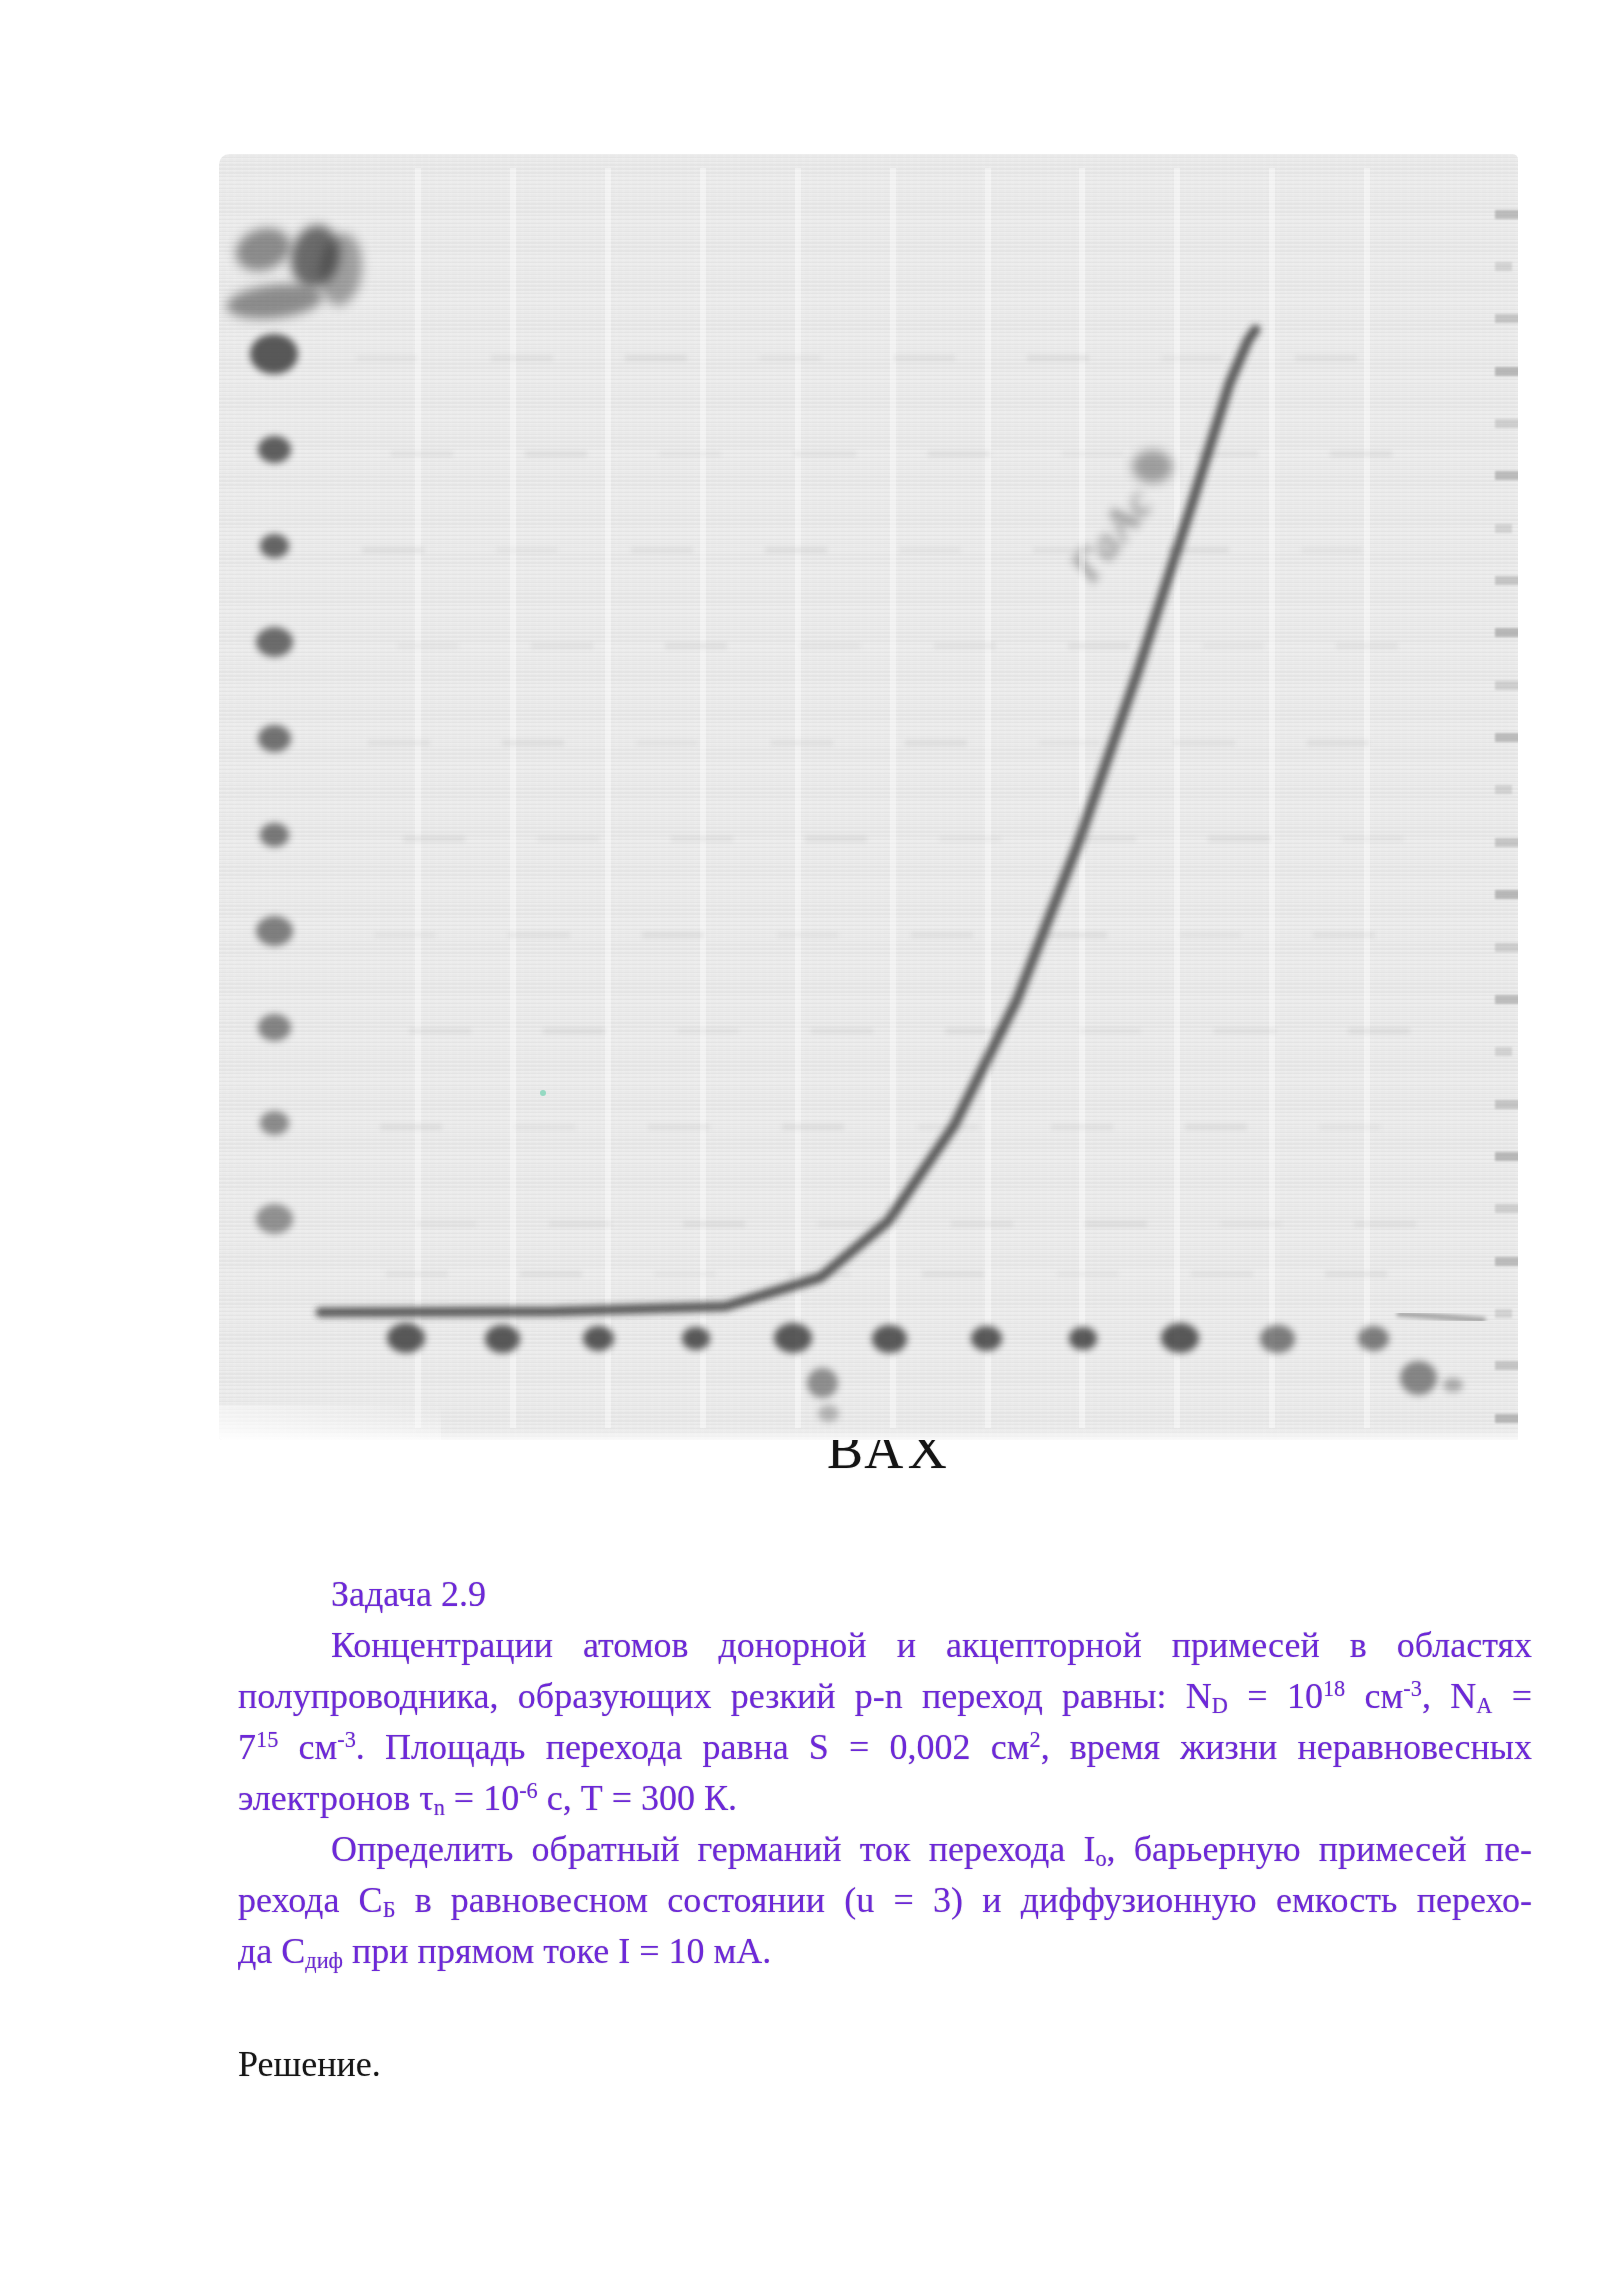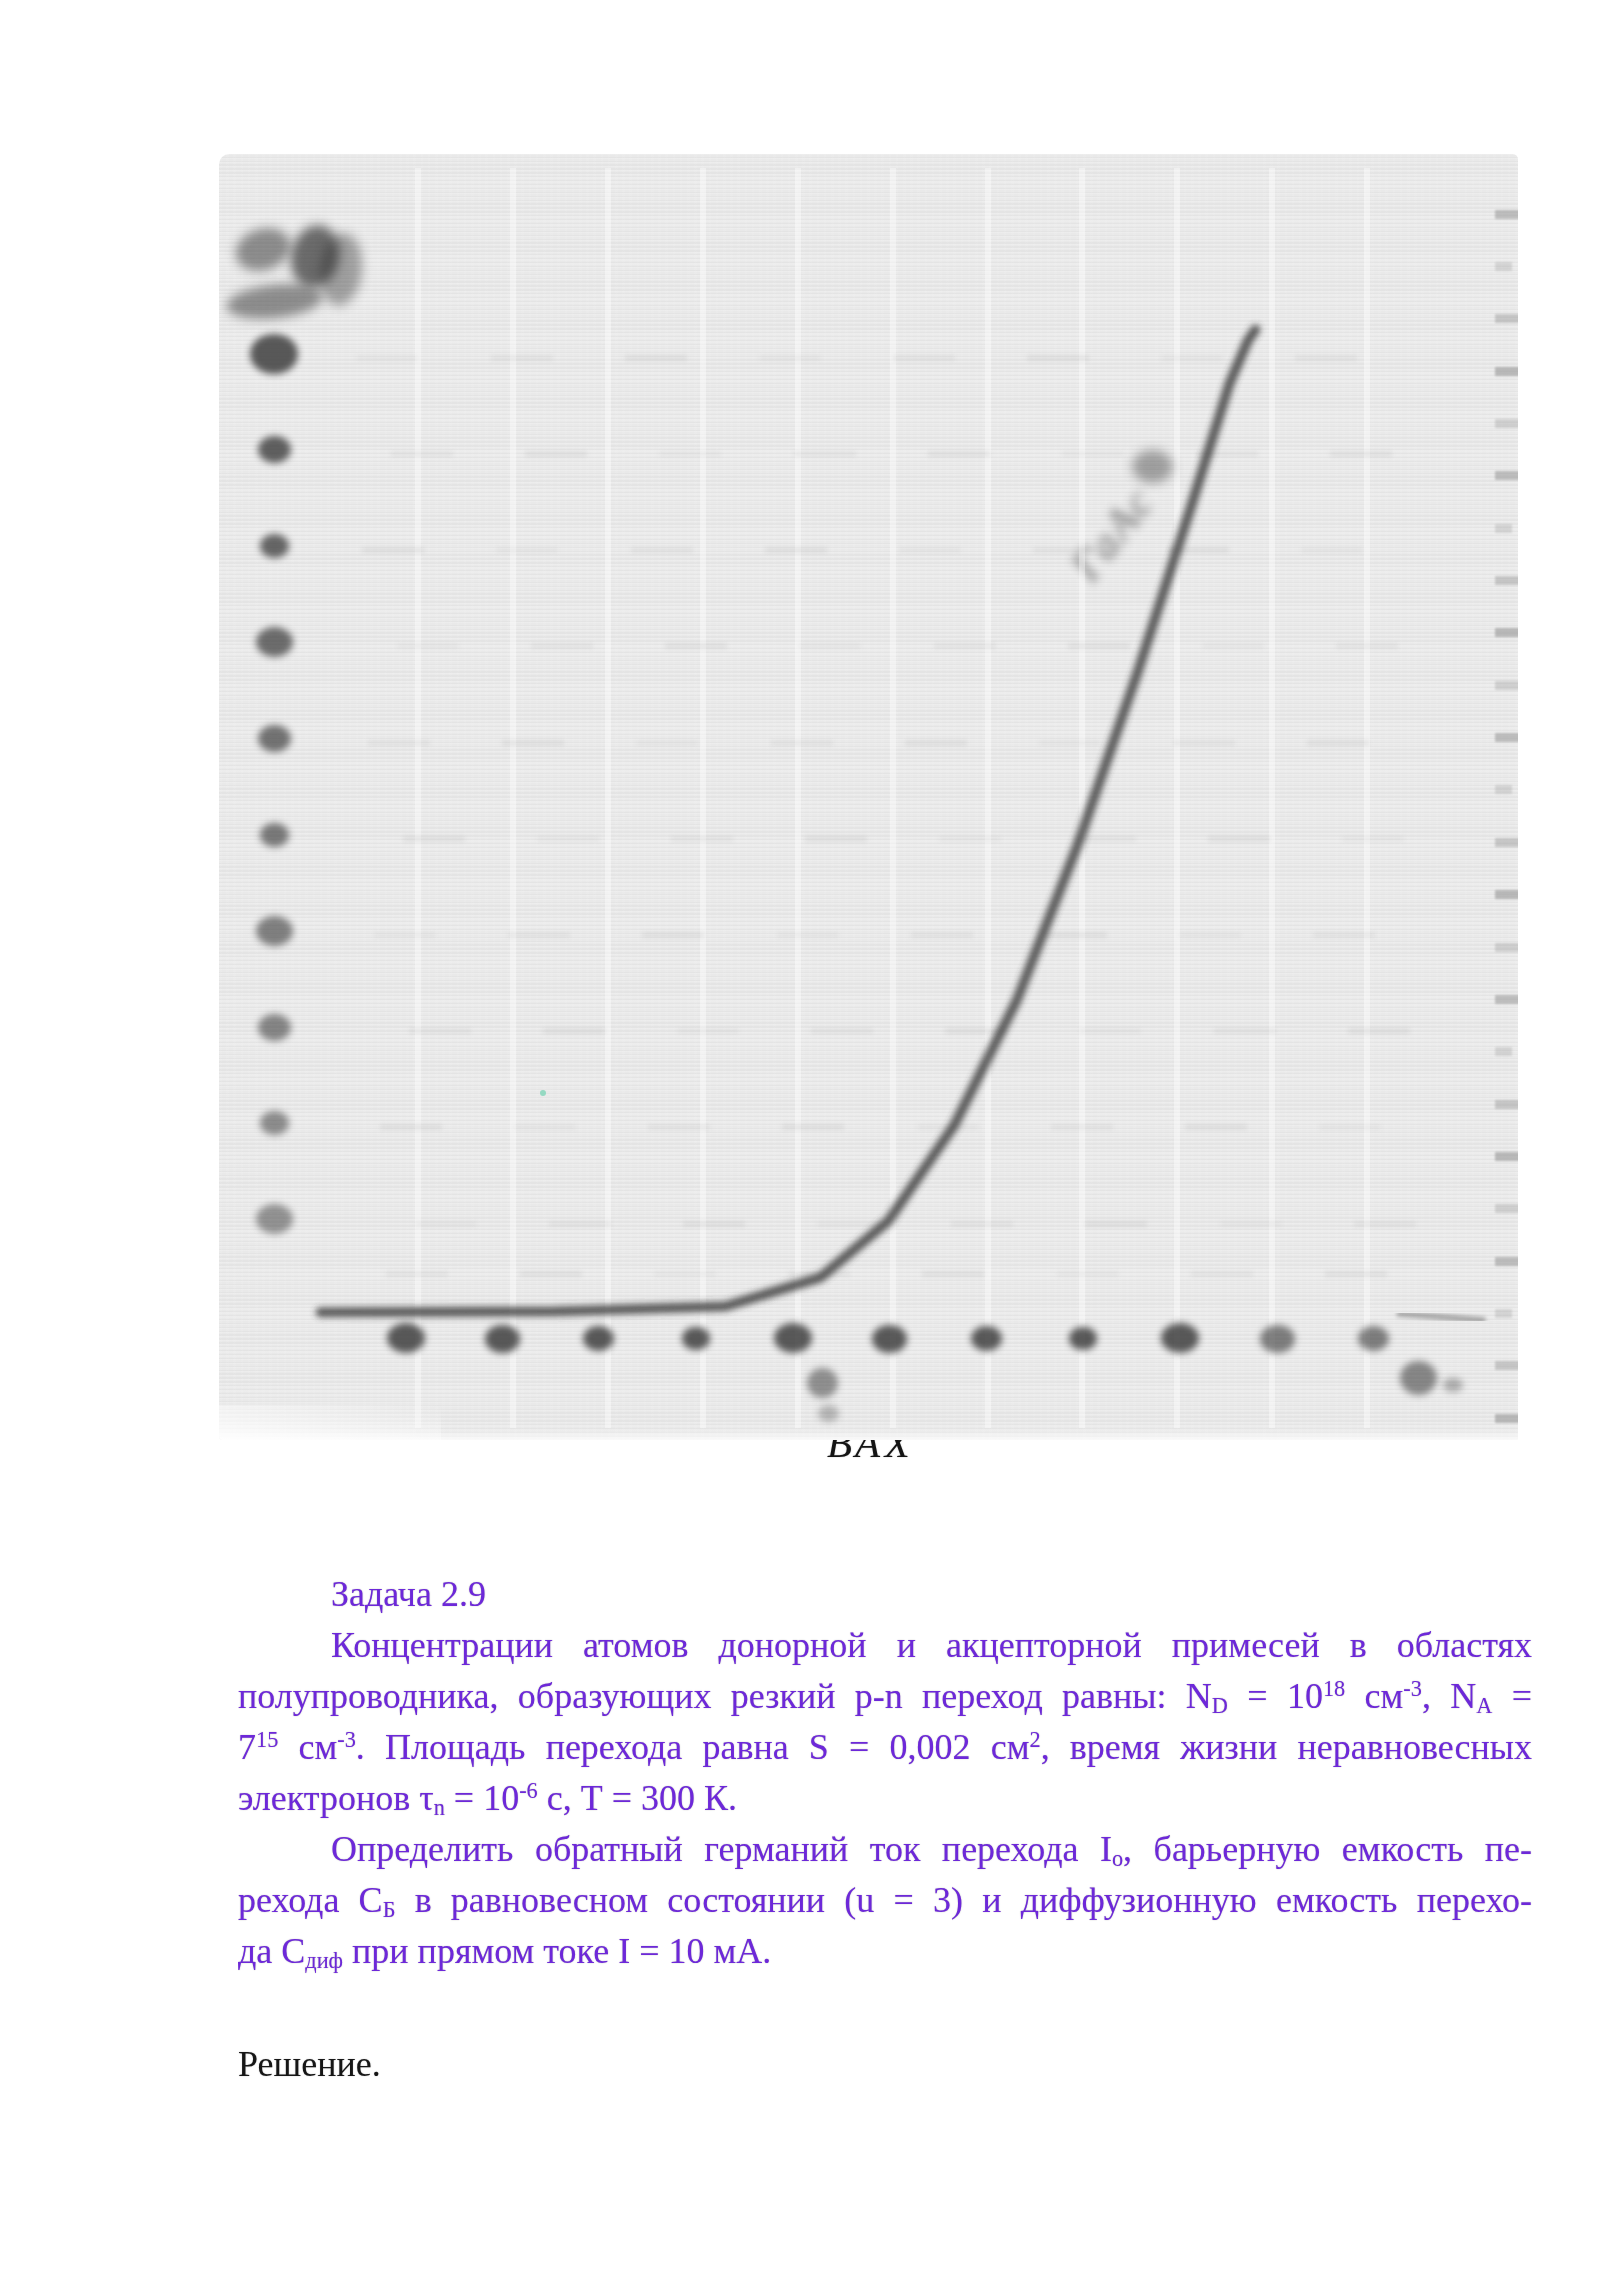--- a/index.html
+++ b/index.html
@@ -43,23 +43,22 @@
     position:absolute;left:789px;top:281px;width:209px;height:196px;
     transform:rotate(-52deg);
     font-style:italic;font-size:44px;letter-spacing:3.3px;color:#4c4c4c;
     filter:blur(4.6px);opacity:.8;
     display:flex;align-items:center;justify-content:center;
   }
 
   
   .fig-caption{
     position:absolute;left:827px;top:1419px;z-index:1;
-    font-size:41px;letter-spacing:4.6px;color:#141414;
+    font-size:54px;letter-spacing:4.6px;color:#141414;
     text-shadow:0 0 1.3px rgba(0,0,0,.35);
-    font-style:italic;
   }
 
   
   .textblock{
     position:absolute;left:238px;top:1569px;width:1294px;z-index:3;
     font-size:36px;color:#6d28d9;
     text-shadow:0 0 1.3px rgba(10,10,10,.30);
   }
   .line{height:51px;line-height:51px;overflow:hidden;white-space:nowrap;}
   .line.wrap{white-space:normal;}
@@ -261,21 +260,21 @@
 
   <div class="textblock">
     <div class="line indent">
       <span>Задача 2.9</span>
     </div>
     <div id="para">
         <div class="line fill indent"><span>Концентрации атомов донорной и акцепторной примесей в областях</span></div>
         <div class="line fill"><span>полупроводника, образующих резкий p-n переход равны: N</span><span class="sub">D</span><span> = 10</span><span class="sup">18</span><span> см</span><span class="sup">-3</span><span>, N</span><span class="sub">А</span><span> =</span></div>
         <div class="line fill"><span>7</span><span class="sup">15</span><span> см</span><span class="sup">-3</span><span>. Площадь перехода равна S = 0,002 см</span><span class="sup">2</span><span>, время жизни неравновесных</span></div>
         <div class="line wrap"><span>электронов τ</span><span class="sub">n</span><span> = 10</span><span class="sup">-6</span><span> с, Т = 300 К.</span></div>
-        <div class="line fill indent"><span>Определить обратный германий ток перехода I</span><span class="sub">о</span><span>, барьерную емкость пе-</span></div>
+        <div class="line fill indent"><span>Определить обратный германий ток перехода I</span><span class="sub">о</span><span>, барьерную примесей пе-</span></div>
         <div class="line fill"><span>рехода С</span><span class="sub">Б</span><span> в равновесном состоянии (u = 3) и диффузионную емкость перехо-</span></div>
         <div class="line wrap"><span>да С</span><span class="sub">диф</span><span> при прямом токе I = 10 мА.</span></div>
       </div>
   </div>
 
   <div class="solution-heading">Решение.</div>
 
 
 </div>
 

